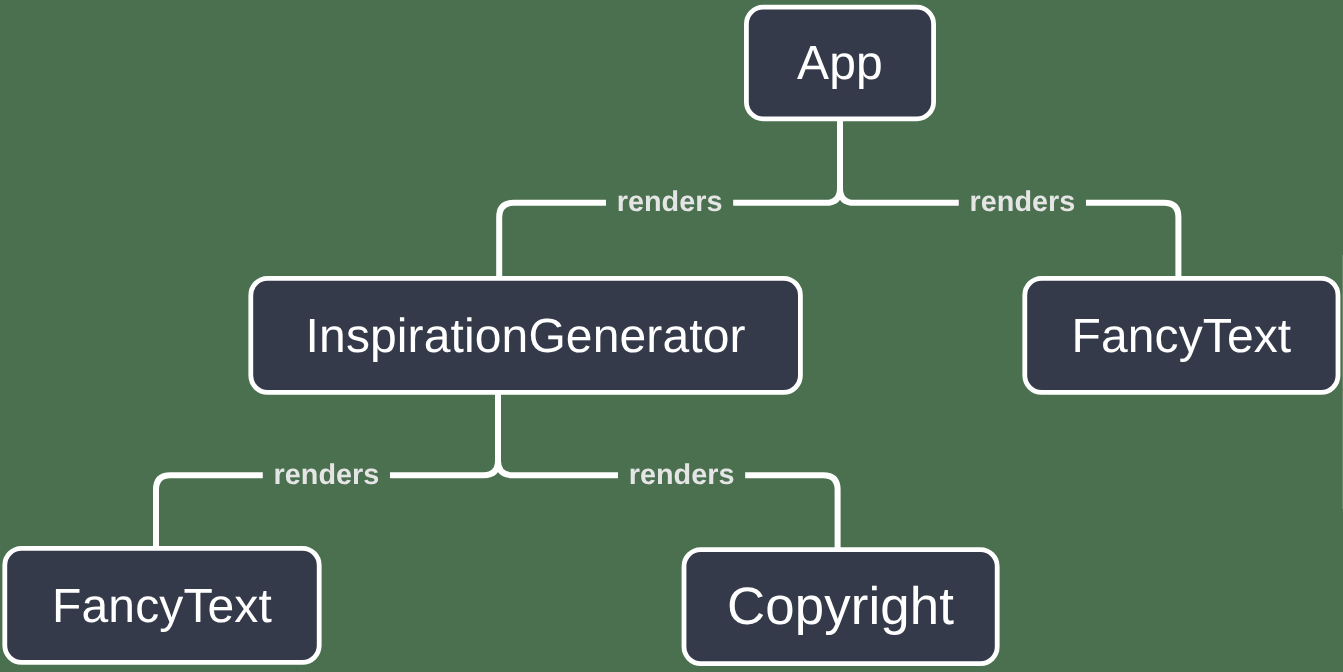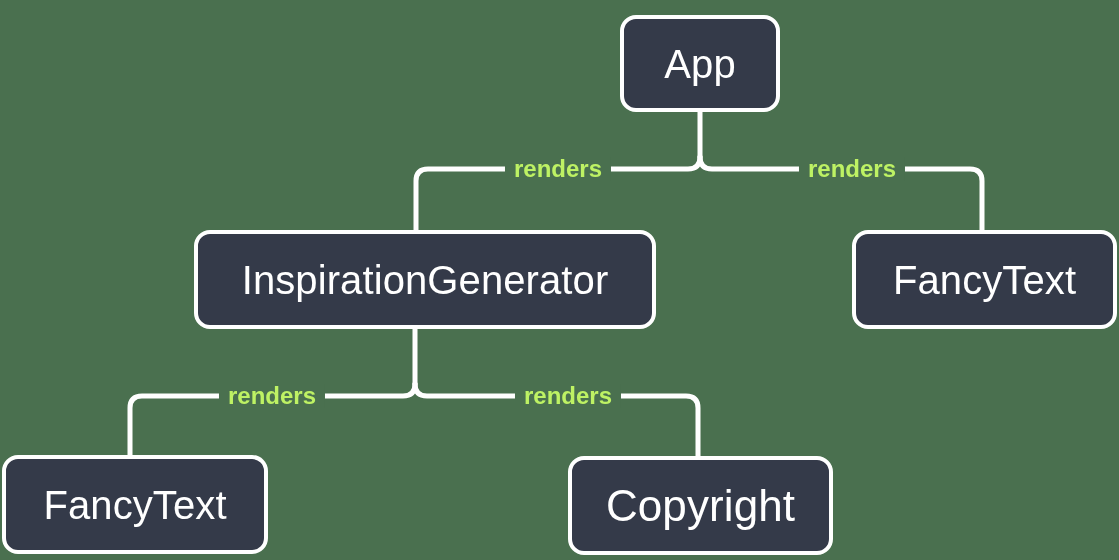--- a/index.html
+++ b/index.html
@@ -42,39 +42,39 @@
     font-weight: 400;
     letter-spacing: 0.1px;
     white-space: nowrap;
   }
   .node-label {
     display: block;
     line-height: 1;
   }
   .edge-label {
     position: absolute;
-    color: #bef264;
+    color: #e5e5e5;
     font-family: "Liberation Sans", sans-serif;
     font-weight: 700;
     font-size: 24px;
     line-height: 1;
     white-space: nowrap;
     background: #4a704f;
     padding: 0 9px;
     transform: translate(-50%, -50%);
   }
 
   
   #node-app {
-    left: 620px;  top: 15px;
+    left: 620px;  top: 4px;
     width: 160px; height: 97px;
     font-size: 40px;
   }
   #node-inspiration {
-    left: 194px; top: 230px;
+    left: 207px; top: 230px;
     width: 462px; height: 99px;
     font-size: 40px;
   }
   #node-fancytext-right {
     left: 852px; top: 230px;
     width: 265px; height: 99px;
     font-size: 40px;
   }
   #node-fancytext-bottom {
     left: 2px; top: 455px;

